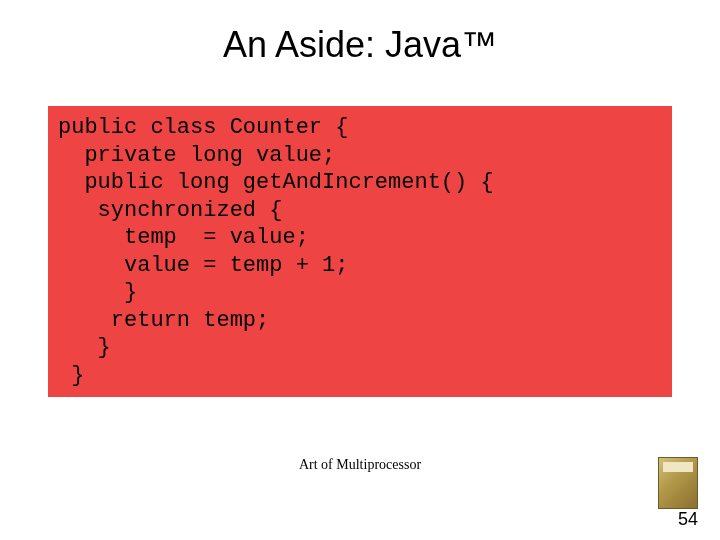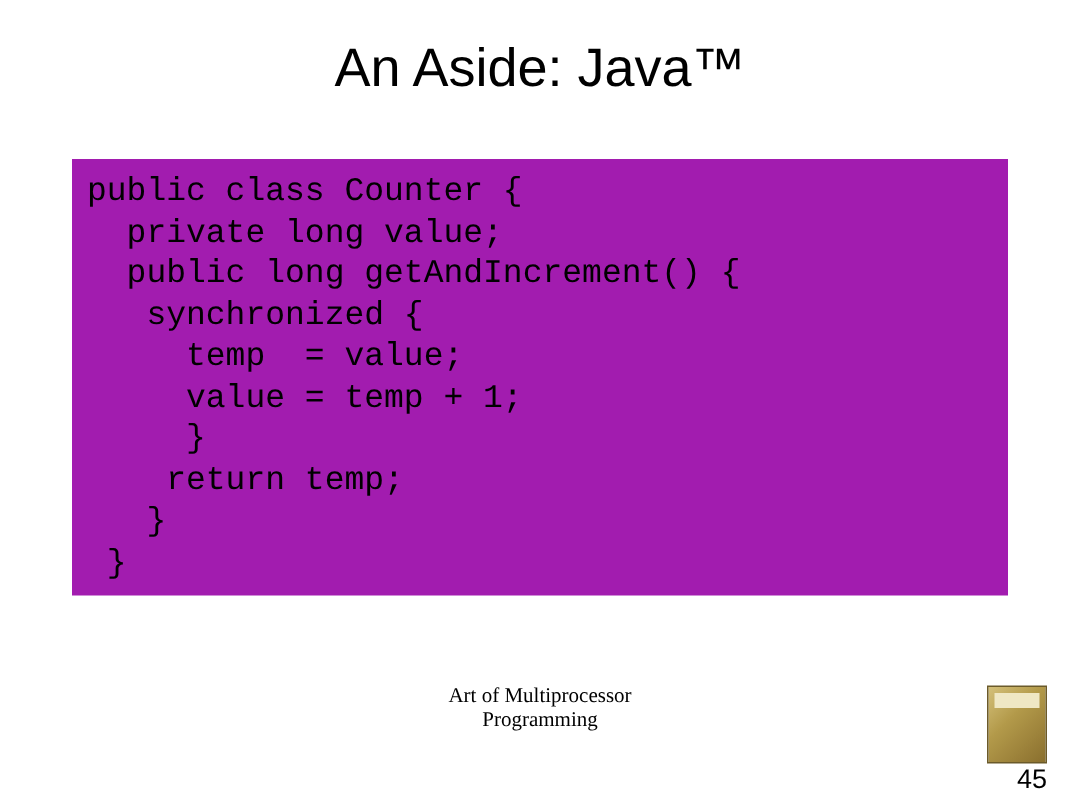--- a/index.html
+++ b/index.html
@@ -13,21 +13,21 @@
   }
   .slide-title {
     text-align: center;
     font-size: 36px;
     font-weight: 400;
     color: #000;
     padding-top: 24px;
     padding-bottom: 40px;
   }
   .code-block {
-    background: #a21caf;
+    background: #ef4444;
     margin: 0 48px 0 48px;
     padding: 8px 10px 8px 10px;
     font-family: "Courier New", Courier, monospace;
     font-size: 22px;
     line-height: 1.25;
     color: #000;
     white-space: pre;
   }
   .code-line { display: block; }
   .footer {
@@ -75,16 +75,15 @@
 <body>
 
 <h1 class="slide-title">An Aside: Java™</h1>
 
 <div class="code-block"><span class="code-line">public class Counter {</span><span class="code-line">  private long value;</span><span class="code-line"></span><span class="code-line">  public long getAndIncrement() {</span><span class="code-line">   synchronized {</span><span class="code-line">     temp  = value;</span><span class="code-line">     value = temp + 1;</span><span class="code-line">     }</span><span class="code-line">    return temp;</span><span class="code-line">   }</span><span class="code-line"> }</span></div>
 
 <div class="footer">
   <div class="book-thumb"></div>
   <div class="footer-center">
     <div>Art of Multiprocessor</div>
-    <div>Programming</div>
   </div>
-  <div class="page-num">45</div>
+  <div class="page-num">54</div>
 </div>
 
 </body></html>

